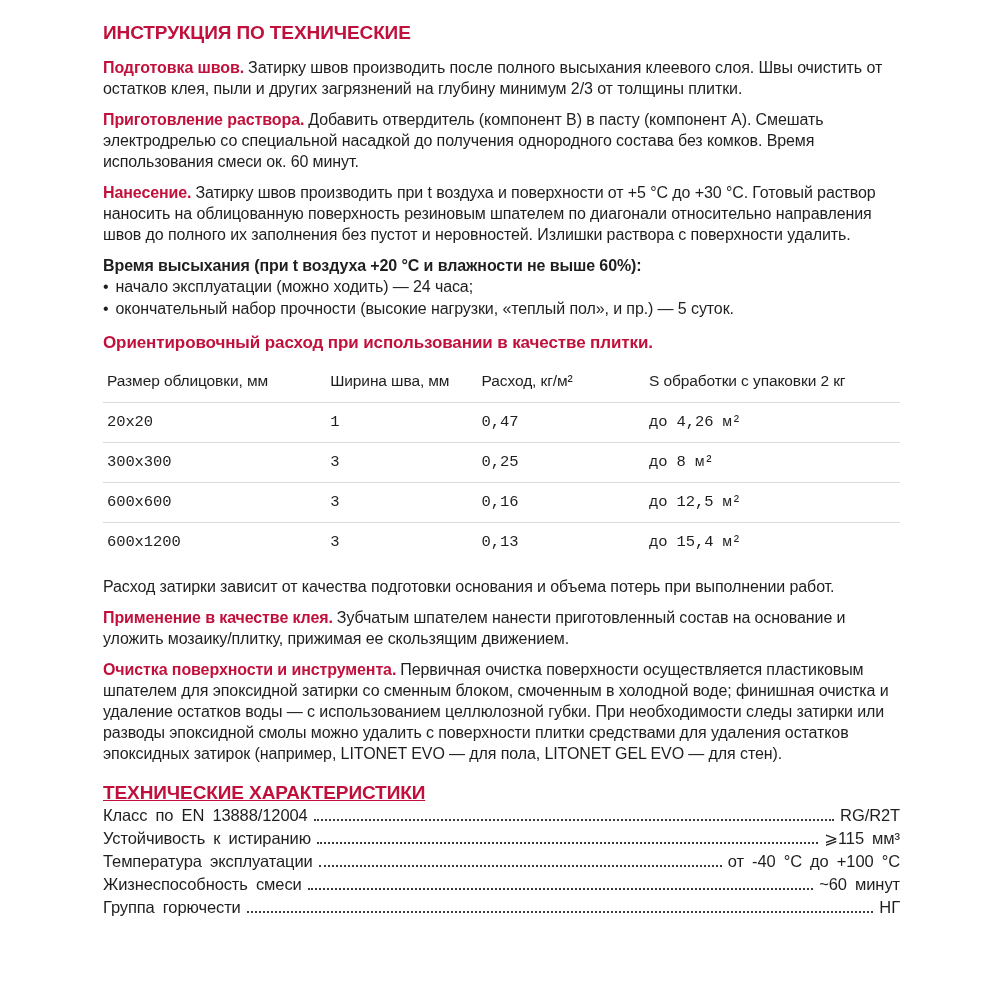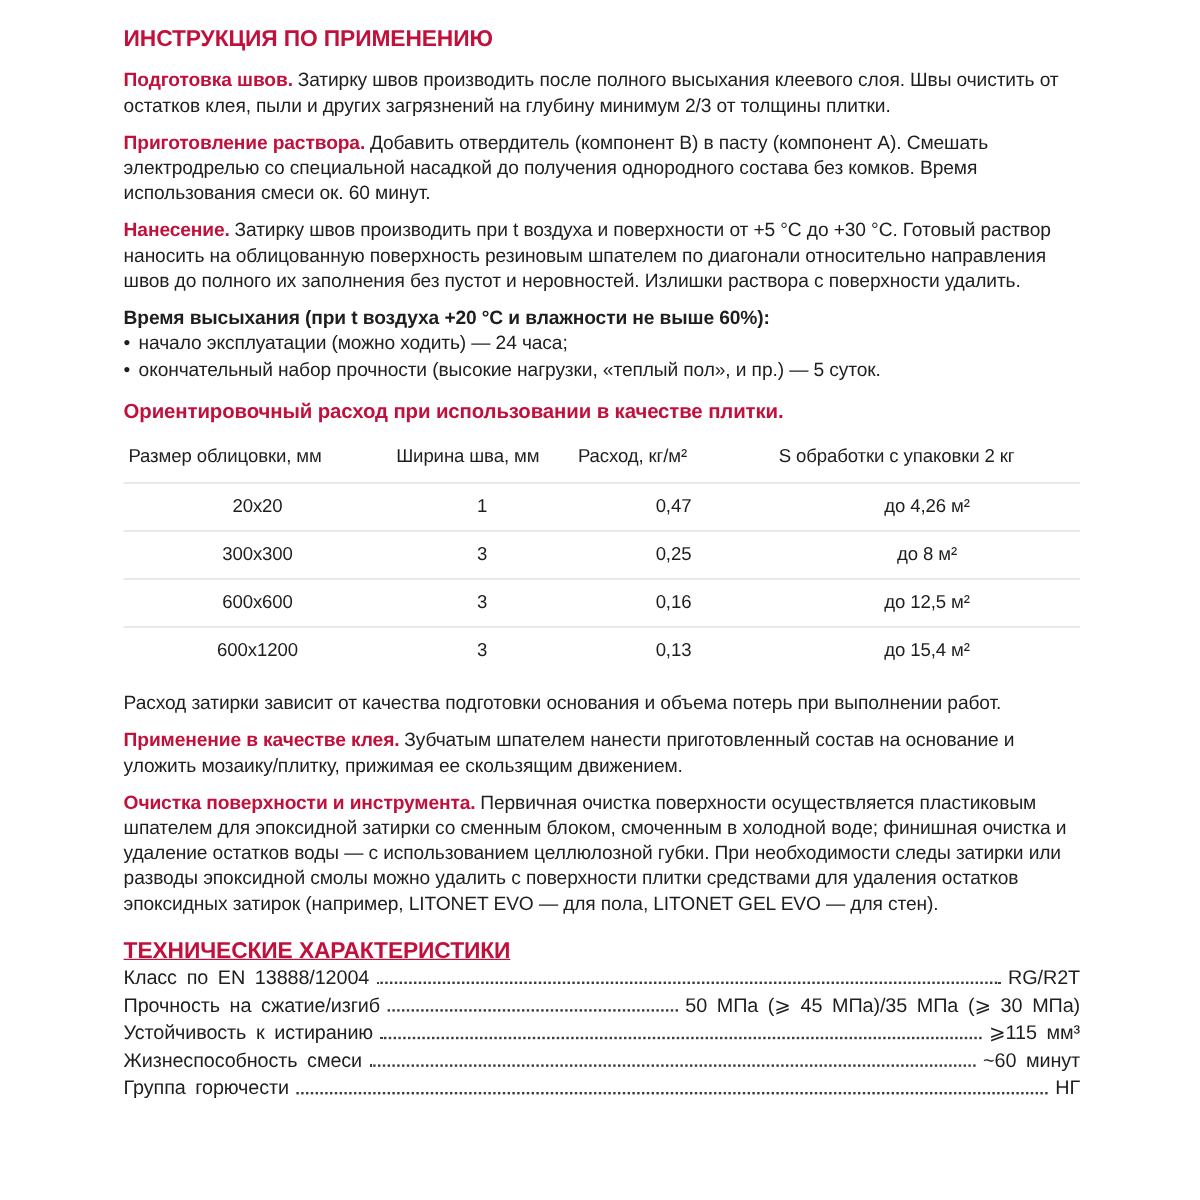--- a/index.html
+++ b/index.html
@@ -30,42 +30,42 @@
   .sub-red{color:var(--accent);font-weight:700;font-size:17px;line-height:21px;margin:2px 0 10px 0;}
 
   table.consumption{
     width:100%;border-collapse:collapse;font-size:15.5px;margin:4px 0 14px 0;
   }
   table.consumption th{
     font-weight:400;text-align:left;padding:7px 4px 11px 4px;
     border-bottom:1px solid var(--rule);
   }
   table.consumption td{
-    text-align:center;padding:9px 4px;
+    padding:9px 4px;font-family:Liberation Mono, monospace;
   }
   table.consumption tbody tr:not(:last-child) td{border-bottom:1px solid var(--rule);}
 
   .specs-title{margin:18px 0 0 0;text-decoration:underline;}
   .spec-row{
     display:flex;align-items:baseline;
     font-size:16.5px;line-height:23px;word-spacing:0.22em;
   }
   .spec-dots{
     flex:1 1 auto;min-width:12px;
     border-bottom:2px dotted #3C3C3C;
     margin:0 6px 4px 6px;
   }
   .spec-value{white-space:nowrap;}
 </style>
 </head>
 <body>
 
 <div class="page">
 
-  <h1 class="h-red">ИНСТРУКЦИЯ ПО ПРИМЕНЕНИЮ</h1>
+  <h1 class="h-red">ИНСТРУКЦИЯ ПО ТЕХНИЧЕСКИЕ</h1>
 
   <p class="para">
     <span class="lead">Подготовка швов.</span><span>Затирку швов производить после полного высыхания клеевого слоя. Швы очистить от остатков клея, пыли и других загрязнений на глубину минимум 2/3 от толщины плитки.</span>
   </p>
 
   <p class="para">
     <span class="lead">Приготовление раствора.</span><span>Добавить отвердитель (компонент В) в пасту (компонент А). Смешать электродрелью со специальной насадкой до получения однородного состава без комков. Время использования смеси ок. 60 минут.</span>
   </p>
 
   <p class="para">
@@ -135,28 +135,28 @@
 
   <h2 class="h-red specs-title">ТЕХНИЧЕСКИЕ ХАРАКТЕРИСТИКИ</h2>
 
   <div>
     <div class="spec-row">
       <span class="spec-label">Класс по EN 13888/12004</span>
       <span class="spec-dots"></span>
       <span class="spec-value">RG/R2T</span>
     </div>
     <div class="spec-row">
-      <span class="spec-label">Прочность на сжатие/изгиб</span>
-      <span class="spec-dots"></span>
-      <span class="spec-value">50 МПа (⩾ 45 МПа)/35 МПа (⩾ 30 МПа)</span>
-    </div>
-    <div class="spec-row">
       <span class="spec-label">Устойчивость к истиранию</span>
       <span class="spec-dots"></span>
       <span class="spec-value">⩾115 мм³</span>
+    </div>
+    <div class="spec-row">
+      <span class="spec-label">Температура эксплуатации</span>
+      <span class="spec-dots"></span>
+      <span class="spec-value">от -40 °С до +100 °С</span>
     </div>
     <div class="spec-row">
       <span class="spec-label">Жизнеспособность смеси</span>
       <span class="spec-dots"></span>
       <span class="spec-value">~60 минут</span>
     </div>
     <div class="spec-row">
       <span class="spec-label">Группа горючести</span>
       <span class="spec-dots"></span>
       <span class="spec-value">НГ</span>

